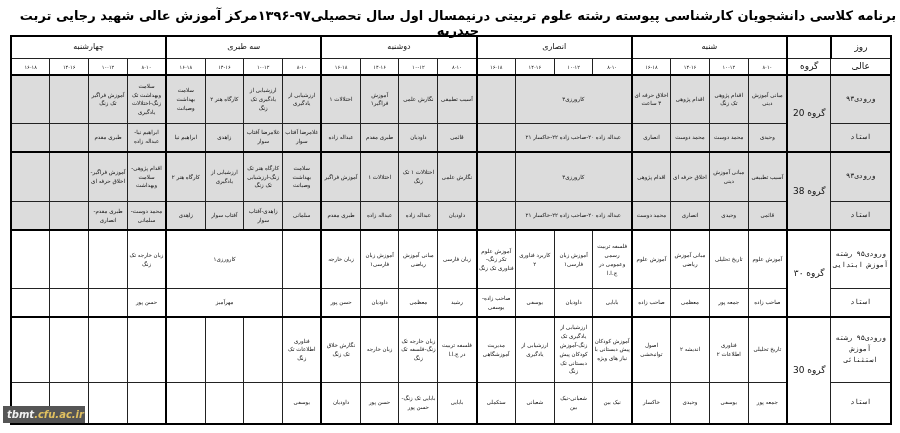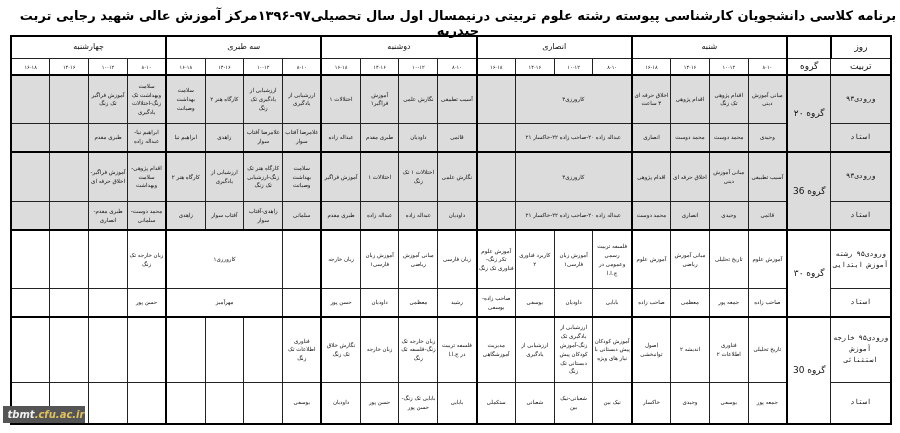--- a/index.html
+++ b/index.html
@@ -8,21 +8,21 @@
   table.sched { position: absolute; top: 35px; left: 10px; width: 880px; height: 390px; border-collapse: collapse; direction: rtl; table-layout: fixed; border: 2.5px solid #000; }
   table.sched td { border: 1px solid #222; text-align: center; vertical-align: middle; font-size: 5.5px; line-height: 1.6; color: #111; padding: 0 1px; overflow: hidden; }
   .day-h { font-size: 8px !important; height: 20px; }
   .time-h { font-size: 5px !important; height: 14px; }
   .label-h { font-size: 9px !important; }
   .row-label { font-size: 7px !important; font-family: Liberation Mono, monospace; }
   .group-cell { font-size: 9px !important; }
   .grey { background: #dcdcdc; }
   .thick-l { border-left: 2.5px solid #000 !important; }
   .thick-b { border-bottom: 2.5px solid #000 !important; }
-  .watermark { position: absolute; left: 3px; top: 406px; width: 78px; height: 17px; background: #555; color: #f1f1f1; font-family: "DejaVu Sans", sans-serif; font-size: 10px; font-style: italic; font-weight: bold; line-height: 17px; padding-left: 4px; text-align: center; }
+  .watermark { position: absolute; left: 3px; top: 406px; width: 78px; height: 17px; background: #555; color: #f1f1f1; font-family: "DejaVu Sans", sans-serif; font-size: 10px; font-style: italic; font-weight: bold; line-height: 17px; padding-left: 4px; }
   .watermark .accent { color: #e0c060; }
 </style>
 </head>
 <body>
 
 <div class="title">برنامه کلاسی دانشجویان کارشناسی پیوسته رشته علوم تربیتی درنیمسال اول سال تحصیلی۹۷-۱۳۹۶مرکز آموزش عالی شهید رجایی تربت حیدریه</div>
 
 <table class="sched">
   <colgroup>
     <col style="width:60px">
@@ -33,21 +33,21 @@
       <tr>
     <td class="label-h thick-l">روز</td>
     <td class="thick-l"></td>
     <td colspan="4" class="day-h thick-l">شنبه</td>
     <td colspan="4" class="day-h thick-l">انصاری</td>
     <td colspan="4" class="day-h thick-l">دوشنبه</td>
     <td colspan="4" class="day-h thick-l">سه طبری</td>
     <td colspan="4" class="day-h">چهارشنبه</td>
   </tr>
   <tr class="thick-b">
-    <td class="label-h thick-b">تربیت</td>
+    <td class="label-h thick-b">عالی</td>
     <td class="label-h thick-l thick-b">گروه</td>
     <td class="time-h thick-b">۸-۱۰</td>
     <td class="time-h thick-b">۱۰-۱۲</td>
     <td class="time-h thick-b">۱۴-۱۶</td>
     <td class="time-h thick-b thick-l">۱۶-۱۸</td>
     <td class="time-h thick-b">۸-۱۰</td>
     <td class="time-h thick-b">۱۰-۱۲</td>
     <td class="time-h thick-b">۱۴-۱۶</td>
     <td class="time-h thick-b thick-l">۱۶-۱۸</td>
     <td class="time-h thick-b">۸-۱۰</td>
@@ -59,21 +59,21 @@
     <td class="time-h thick-b">۱۴-۱۶</td>
     <td class="time-h thick-b thick-l">۱۶-۱۸</td>
     <td class="time-h thick-b">۸-۱۰</td>
     <td class="time-h thick-b">۱۰-۱۲</td>
     <td class="time-h thick-b">۱۴-۱۶</td>
     <td class="time-h thick-b">۱۶-۱۸</td>
   </tr>
 
   <tr class="grey" style="height:46px">
     <td class="row-label grey">ورودی۹۳</td>
-    <td rowspan="2" class="group-cell grey thick-l thick-b">گروه ۲۰</td>
+    <td rowspan="2" class="group-cell grey thick-l thick-b">گروه 20</td>
     <td class="grey">مبانی آموزش دینی</td>
     <td class="grey">اقدام پژوهی تک زنگ</td>
     <td class="grey">اقدام پژوهی</td>
     <td class="grey thick-l">اخلاق حرفه ای ۳ ساعت</td>
     <td colspan="3" class="grey">کارورزی۳</td>
     <td class="grey thick-l"></td>
     <td class="grey">آسیب تطبیقی</td>
     <td class="grey">نگارش علمی</td>
     <td class="grey">آموزش فراگیر۱</td>
     <td class="grey thick-l">اختلالات ۱</td>
@@ -103,21 +103,21 @@
     <td class="grey thick-b">زاهدی</td>
     <td class="grey thick-b thick-l">ابراهیم نیا</td>
     <td class="grey thick-b">ابراهیم نیا-عبداله زاده</td>
     <td class="grey thick-b">طبری مقدم</td>
     <td class="grey thick-b"></td>
     <td class="grey thick-b"></td>
   </tr>
 
   <tr class="grey" style="height:48px">
     <td class="row-label grey">ورودی۹۳</td>
-    <td rowspan="2" class="group-cell grey thick-l thick-b">گروه 36</td>
+    <td rowspan="2" class="group-cell grey thick-l thick-b">گروه 38</td>
     <td class="grey">آسیب تطبیقی</td>
     <td class="grey">مبانی آموزش دینی</td>
     <td class="grey">اخلاق حرفه ای</td>
     <td class="grey thick-l">اقدام پژوهی</td>
     <td colspan="3" class="grey">کارورزی۳</td>
     <td class="grey thick-l"></td>
     <td class="grey">نگارش علمی</td>
     <td class="grey">اختلالات ۱ تک زنگ</td>
     <td class="grey">اختلالات ۱</td>
     <td class="grey thick-l">آموزش فراگیر</td>
@@ -190,21 +190,21 @@
     <td class="thick-b thick-l">حسن پور</td>
     <td class="thick-b"></td>
     <td colspan="3" class="thick-b thick-l">مهرآمیز</td>
     <td class="thick-b">حسن پور</td>
     <td class="thick-b"></td>
     <td class="thick-b"></td>
     <td class="thick-b"></td>
   </tr>
 
   <tr style="height:62px">
-    <td class="row-label">ورودی۹۵ خارجه آموزش استثنائی</td>
+    <td class="row-label">ورودی۹۵ رشته آموزش استثنائی</td>
     <td rowspan="2" class="group-cell thick-l">گروه 30</td>
     <td>تاریخ تحلیلی</td>
     <td>فناوری اطلاعات ۲</td>
     <td>اندیشه ۲</td>
     <td class="thick-l">اصول توانبخشی</td>
     <td>آموزش کودکان پیش دبستانی با نیاز های ویژه</td>
     <td>ارزشیابی از یادگیری تک زنگ-آموزش کودکان پیش دبستانی تک زنگ</td>
     <td>ارزشیابی از یادگیری</td>
     <td class="thick-l">مدیریت آموزشگاهی</td>
     <td>فلسفه تربیت در ج.ا.ا</td>

